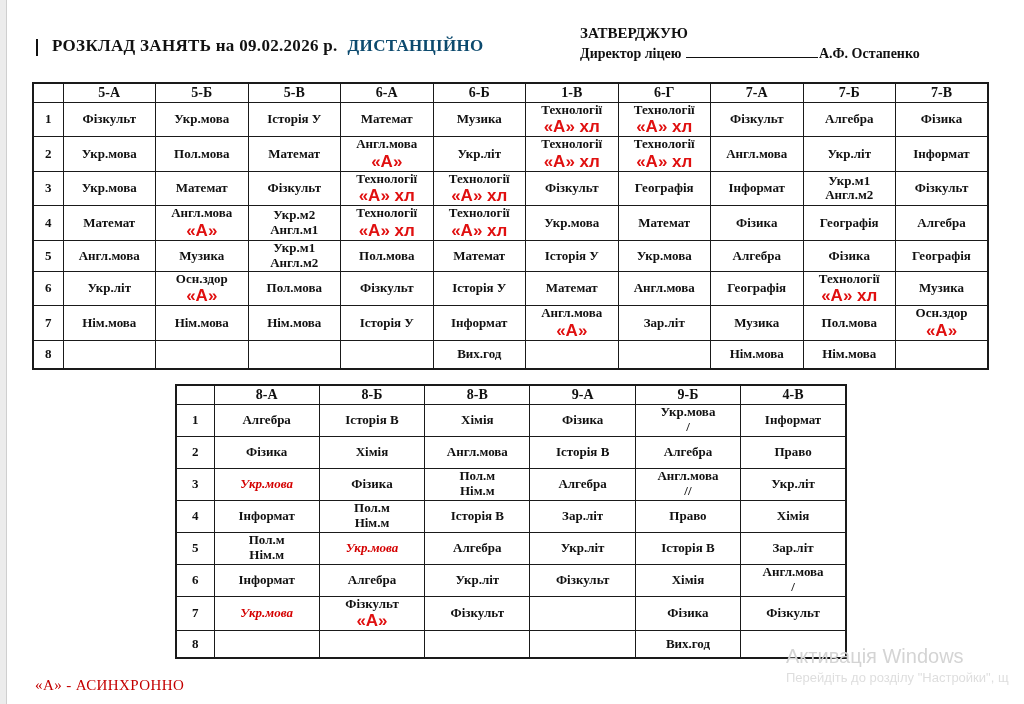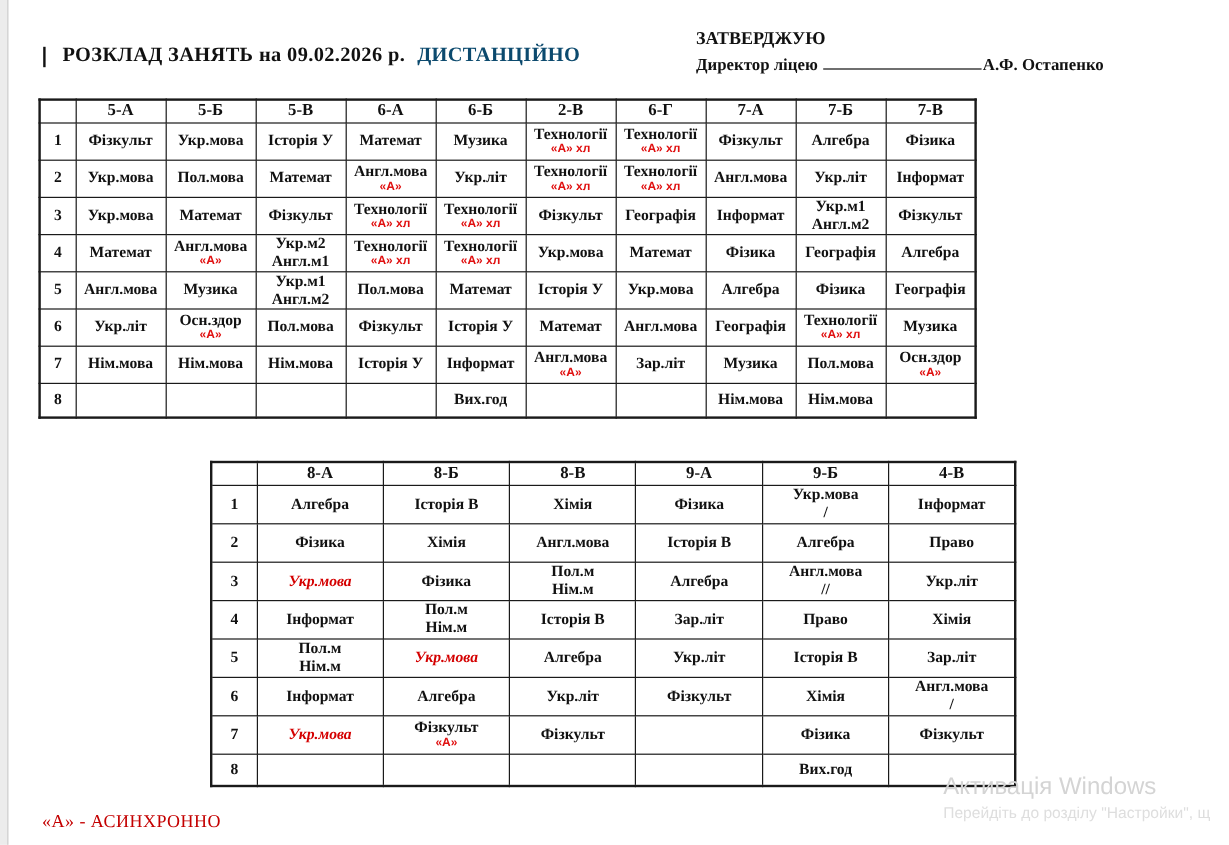--- a/index.html
+++ b/index.html
@@ -27,29 +27,29 @@
   .approve-line2 { margin-top:3px; font-size:14px; }
   .sig-line { display:inline-block; width:132px; border-bottom:1.5px solid #111; height:13px; margin:0 1px; }
   
   table.sched { position:absolute; border-collapse:collapse; table-layout:fixed; border:2px solid #1a1a1a; }
   table.sched th, table.sched td {
     border:1px solid #1a1a1a; text-align:center; vertical-align:middle;
     font-weight:bold; padding:0 2px; line-height:1.12;
   }
   table.sched th { font-size:14px; height:19px; }
   table.sched td { font-size:13px; }
-  #table1 { left:32px; top:82px; width:782px; }
+  #table1 { left:32px; top:82px; width:957px; }
   #table1 td { height:31px; }
   #table1 tr.last td { height:29px; }
   #table2 { left:175px; top:384px; width:672px; }
   #table2 td { height:32px; }
   #table2 tr.last td { height:27px; }
   td.numcell { font-size:15px; }
   .cl { display:block; }
-  .cl.red { color:#e01010; font-family:"Liberation Sans", sans-serif; font-size:10px; font-weight:bold; }
+  .cl.red { color:#e01010; font-family:"Liberation Sans", sans-serif; font-size:17px; font-weight:bold; }
   .cl.red.italic { font-family:"Liberation Serif", serif; font-style:italic; font-size:13px; color:#d40000; }
   
   .legend { position:absolute; left:35px; top:677px; color:#c40000; font-weight:normal; font-size:15px; letter-spacing:0.4px; }
   
   .watermark { position:absolute; left:786px; top:645px; color:#d9d9d9; font-family:Liberation Sans, sans-serif; white-space:nowrap; }
   .wm-title { font-size:20px; color:#d4d4d4; }
   .wm-sub { font-size:13px; color:#dedede; margin-top:2px; }
 </style>
 </head>
 <body>
@@ -83,21 +83,21 @@
       <col>
     </colgroup>
     <thead>
       <tr>
         <th></th>
         <th>5-А</th>
         <th>5-Б</th>
         <th>5-В</th>
         <th>6-А</th>
         <th>6-Б</th>
-        <th>2-В</th>
+        <th>1-В</th>
         <th>6-Г</th>
         <th>7-А</th>
         <th>7-Б</th>
         <th>7-В</th>
       </tr>
     </thead>
     <tbody>
       <tr>
         <td class="numcell">1</td>
         <td>

